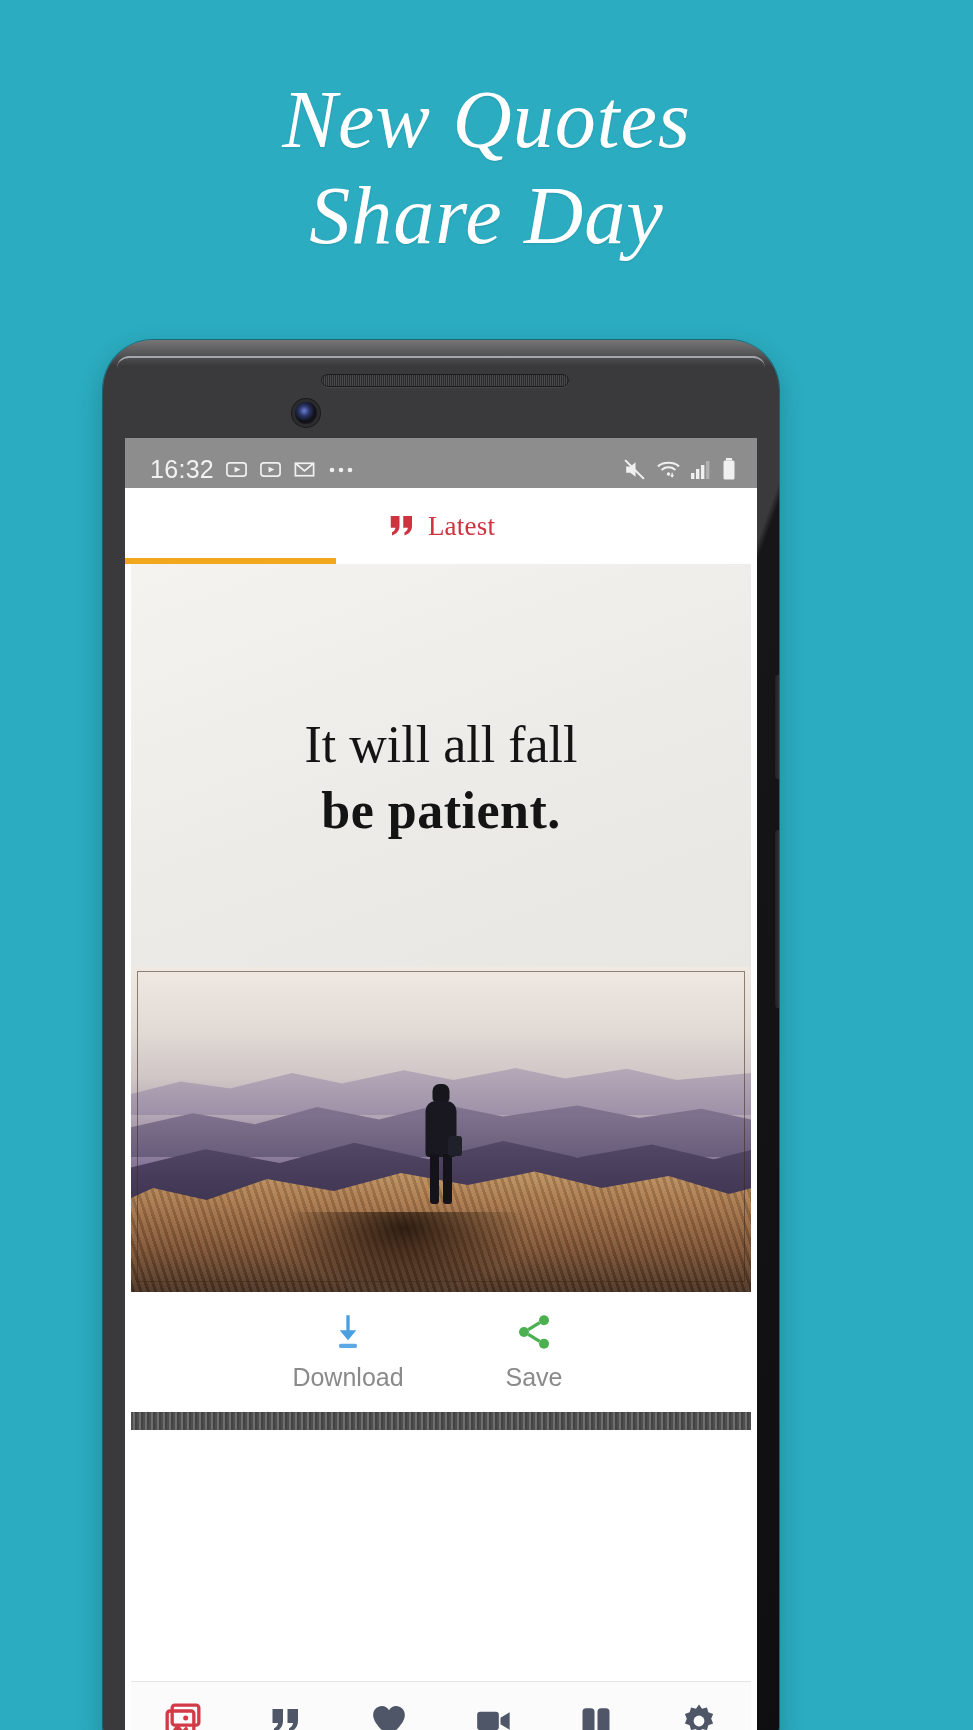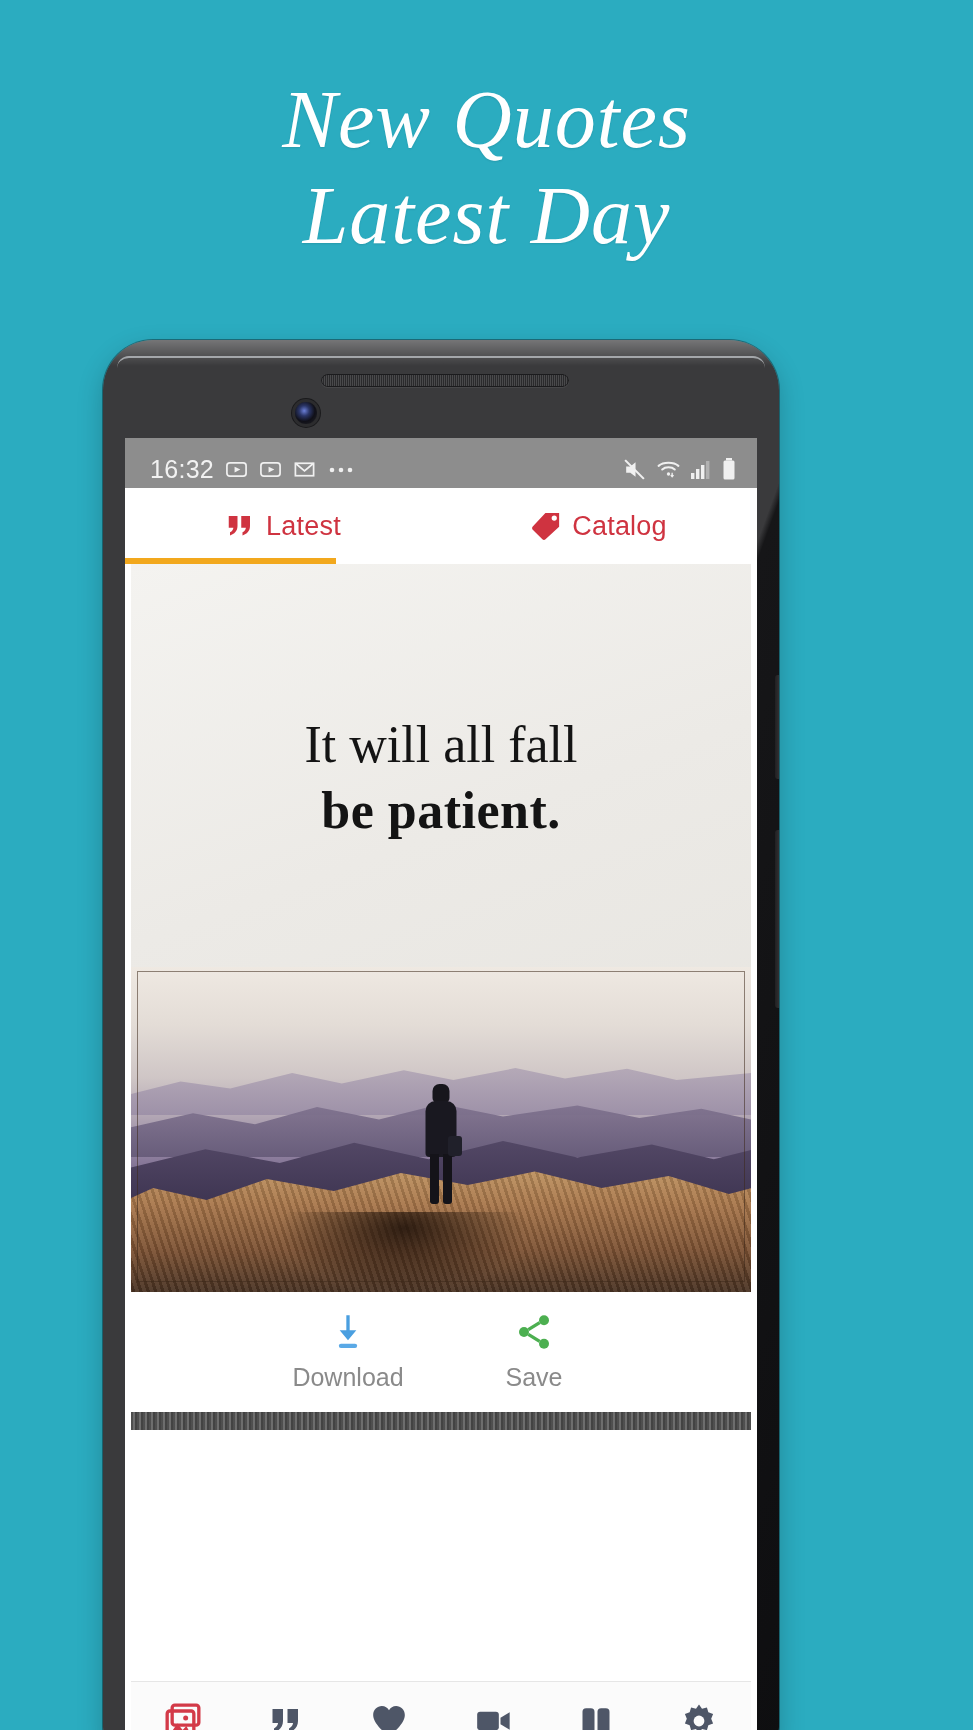--- a/index.html
+++ b/index.html
@@ -87,20 +87,21 @@
   }
   #status-left{display:flex;align-items:center;gap:11px;}
   #status-time{font-size:25px;letter-spacing:.3px;color:#f2f2f2;}
   #status-right{display:flex;align-items:center;gap:9px;}
   .sb-ic{display:block;}
 
   
   #tab-bar{
     height:76px;background:#ffffff;display:flex;align-items:stretch;
     position:relative;
+    font-family:Liberation Serif, serif;
   }
   .tab{
     flex:1;display:flex;align-items:center;justify-content:center;gap:11px;
     color:#cf3340;font-size:27px;position:relative;
   }
   .tab .tab-label{color:#cf3340;letter-spacing:.2px;}
   .tab-underline{
     position:absolute;left:0;bottom:0;width:33.34%;height:6px;background:#F2A81D;
   }
 
@@ -206,21 +207,21 @@
     margin:0 6px;height:18px;
     background:repeating-linear-gradient(90deg,#3b3b3b 0 2px,#5d5d5d 2px 4px,#2e2e2e 4px 6px);
     opacity:.9;
   }
 </style>
 </head>
 <body>
 
 <div id="headline">
   <span class="hl-line">New Quotes</span>
-  <span class="hl-line">Latest Day</span>
+  <span class="hl-line">Share Day</span>
 </div>
 
 <div id="phone">
   <div id="phone-rim"></div>
   <div id="phone-rim2"></div>
   <div id="earpiece"></div>
   <div id="front-camera"></div>
   <div class="side-btn" id="side-btn-power"></div>
   <div class="side-btn" id="side-btn-volume"></div>
 
@@ -277,27 +278,20 @@
 
       <div class="tab">
         <svg width="30" height="30" viewBox="0 0 24 24">
           <path d="M3 4h7v8c0 4-2.5 6.5-6 7.5V17c1.7-.8 2.6-2.1 2.7-3.6H3V4z" fill="#cf3340"></path>
           <path d="M13 4h7v8c0 4-2.5 6.5-6 7.5V17c1.7-.8 2.6-2.1 2.7-3.6H13V4z" fill="#cf3340"></path>
         </svg>
         <span class="tab-label">Latest</span>
       </div>
 
 
-      <div class="tab">
-        <svg width="30" height="30" viewBox="0 0 24 24">
-          <path d="M11.5 1.5 L22.5 1.5 L22.5 12.5 L11.6 22.6 C10.9 23.3 9.8 23.3 9.1 22.6 L1.4 14.9 C0.7 14.2 0.7 13.1 1.4 12.4 Z" fill="#cf3340"></path>
-          <circle cx="18.6" cy="5.6" r="2.1" fill="#ffffff"></circle>
-        </svg>
-        <span class="tab-label">Catalog</span>
-      </div>
 
       <div class="tab-underline"></div>
     </div>
 
     <div id="quote-card">
       <div id="quote-paper"></div>
 
       <div id="quote-text">
         <span class="q-line">It will all fall</span>
         <span class="q-line bold">be patient.</span>

